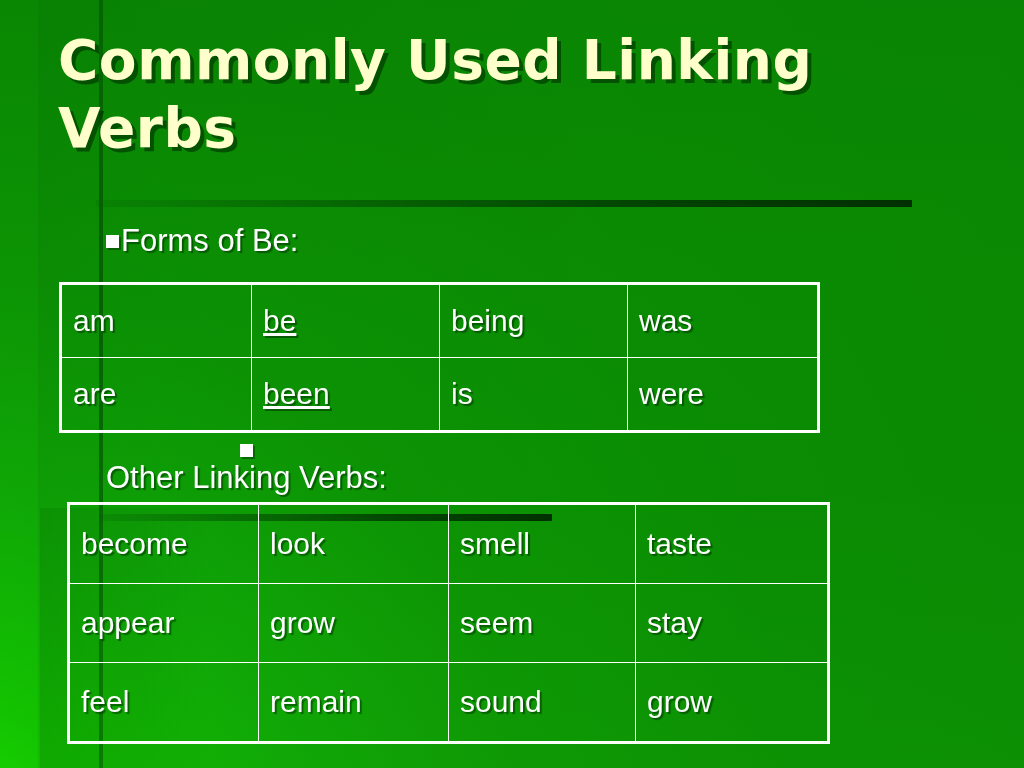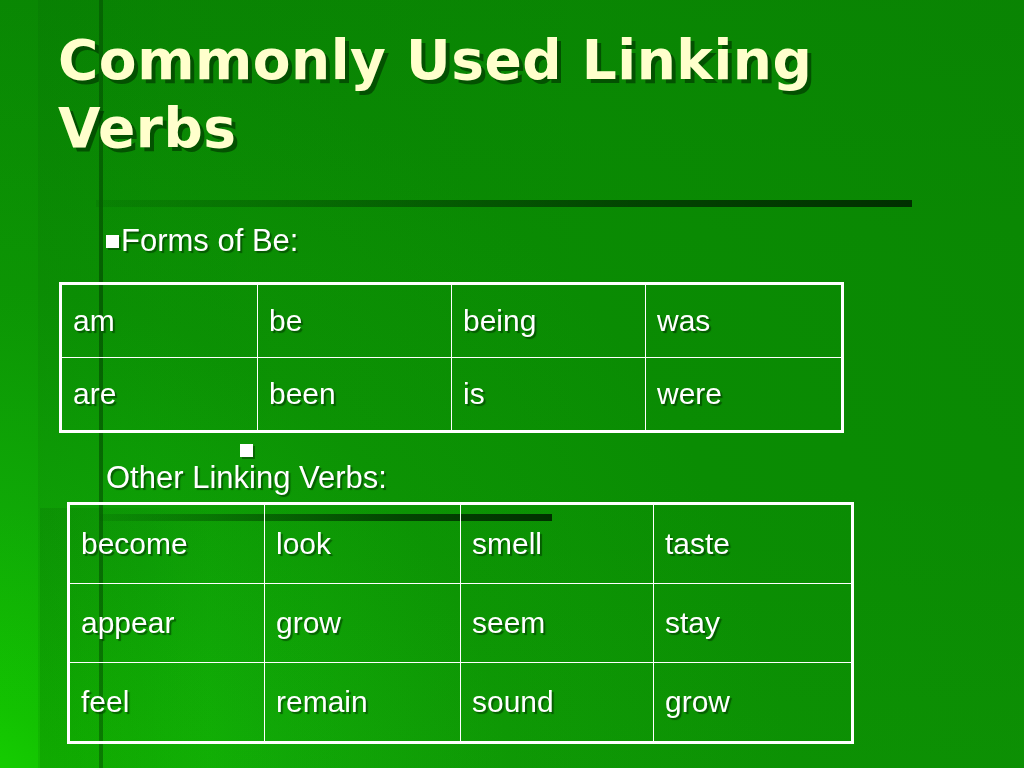--- a/index.html
+++ b/index.html
@@ -115,34 +115,34 @@
     border-collapse: collapse;
     table-layout: fixed;
     border: 3px solid #ffffff;
   }
   .vtable td {
     border: 1px solid #ffffff;
     color: #ffffff;
     font-family: "Liberation Sans", sans-serif;
     font-size: 30px;
     line-height: 34px;
-    padding: 6px 12px 6px 11px;
+    padding: 6px 6px 6px 11px;
     vertical-align: middle;
     text-shadow: 2px 2px 1px rgba(0,45,0,0.55);
     white-space: nowrap;
   }
 
   #table-be {
     left: 59px;
     top: 282px;
     width: 684px;
   }
   #table-be td { height: 60px; }
   #table-be .c0 { width: 172px; }
-  #table-be .c1 { width: 170px; }
+  #table-be .c1 { width: 170px; text-decoration: underline; }
   #table-be .c2 { width: 170px; }
   #table-be .c3 { width: 172px; }
 
   #table-other {
     left: 67px;
     top: 502px;
     width: 686px;
   }
   #table-other td { height: 66px; }
   #table-other .c0 { width: 171px; }

